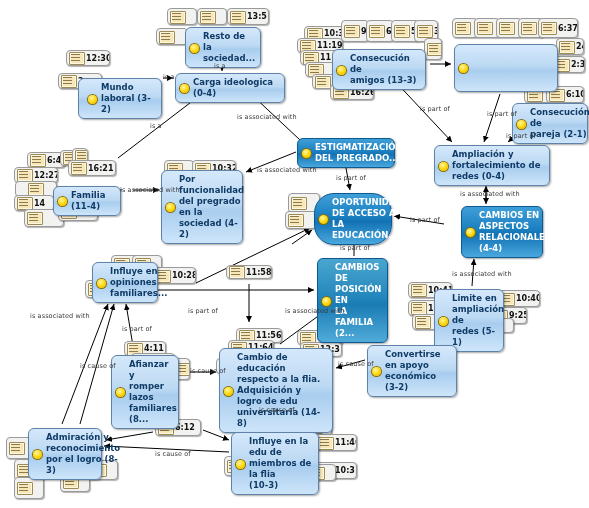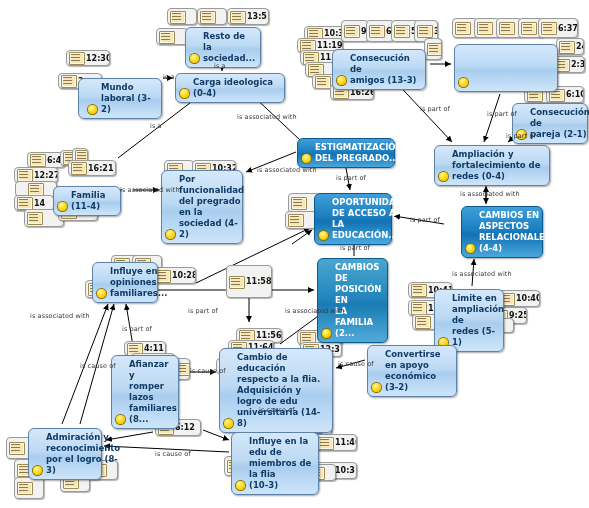--- a/index.html
+++ b/index.html
@@ -47,21 +47,21 @@
 
   
   .node{
     position:absolute;
     box-sizing:border-box;
     border-radius:6px;
     border:1px solid #5f82a8;
     box-shadow:1px 1px 2px rgba(0,0,0,.35);
     padding:3px 4px 3px 3px;
     display:flex;
-    align-items:flex-end;
+    align-items:center;
     line-height:11px;
   }
   .node .nicon{
     width:11px;height:11px;flex:0 0 11px;margin-right:3px;margin-top:1px;
     position:relative;
   }
   .node .nicon:before{
     content:"";position:absolute;left:1px;top:1px;width:9px;height:9px;
     border-radius:50%;
     background:radial-gradient(circle at 40% 35%, #fff6a0 0%, #ffd400 55%, #e0a800 100%);
@@ -335,21 +335,21 @@
       <div class="doc blank" style="left: 132px; top: 255px; width: 30px; height: 17px;">
         <span class="dicon"></span>
       </div>
       <div class="doc" style="left: 152px; top: 267px; width: 44px; height: 17px;">
         <span class="dicon"></span>
         <span class="dlbl">10:28</span>
       </div>
       <div class="doc blank" style="left: 85px; top: 280px; width: 22px; height: 18px;">
         <span class="dicon"></span>
       </div>
-      <div class="doc" style="left: 226px; top: 265px; width: 46px; height: 33px;">
+      <div class="doc" style="left: 226px; top: 265px; width: 46px; height: 14px;">
         <span class="dicon"></span>
         <span class="dlbl">11:58</span>
       </div>
       <div class="doc" style="left: 408px; top: 282px; width: 44px; height: 16px;">
         <span class="dicon"></span>
         <span class="dlbl">10:41</span>
       </div>
       <div class="doc" style="left: 408px; top: 300px; width: 40px; height: 16px;">
         <span class="dicon"></span>
         <span class="dlbl">1</span>
@@ -501,21 +501,21 @@
       <div class="node light" style="left: 161px; top: 170px; width: 82px; min-height: 38px;">
         <span class="nicon"></span>
         <span class="nlbl">Por funcionalidad
 del pregrado en la
 sociedad (4-2)</span>
       </div>
       <div class="node light" style="left: 53px; top: 186px; width: 68px; min-height: 16px;">
         <span class="nicon"></span>
         <span class="nlbl">Familia (11-4)</span>
       </div>
-      <div class="node dark" style="left: 314px; top: 193px; width: 78px; min-height: 42px;">
+      <div class="node dark" style="left: 314px; top: 193px; width: 78px; min-height: 42px; border-radius: 20px;">
         <span class="nicon"></span>
         <span class="nlbl">OPORTUNIDAD
 DE ACCESO A LA
 EDUCACIÓN...</span>
       </div>
       <div class="node dark" style="left: 461px; top: 206px; width: 82px; min-height: 50px;">
         <span class="nicon"></span>
         <span class="nlbl">CAMBIOS EN
 ASPECTOS
 RELACIONALES

